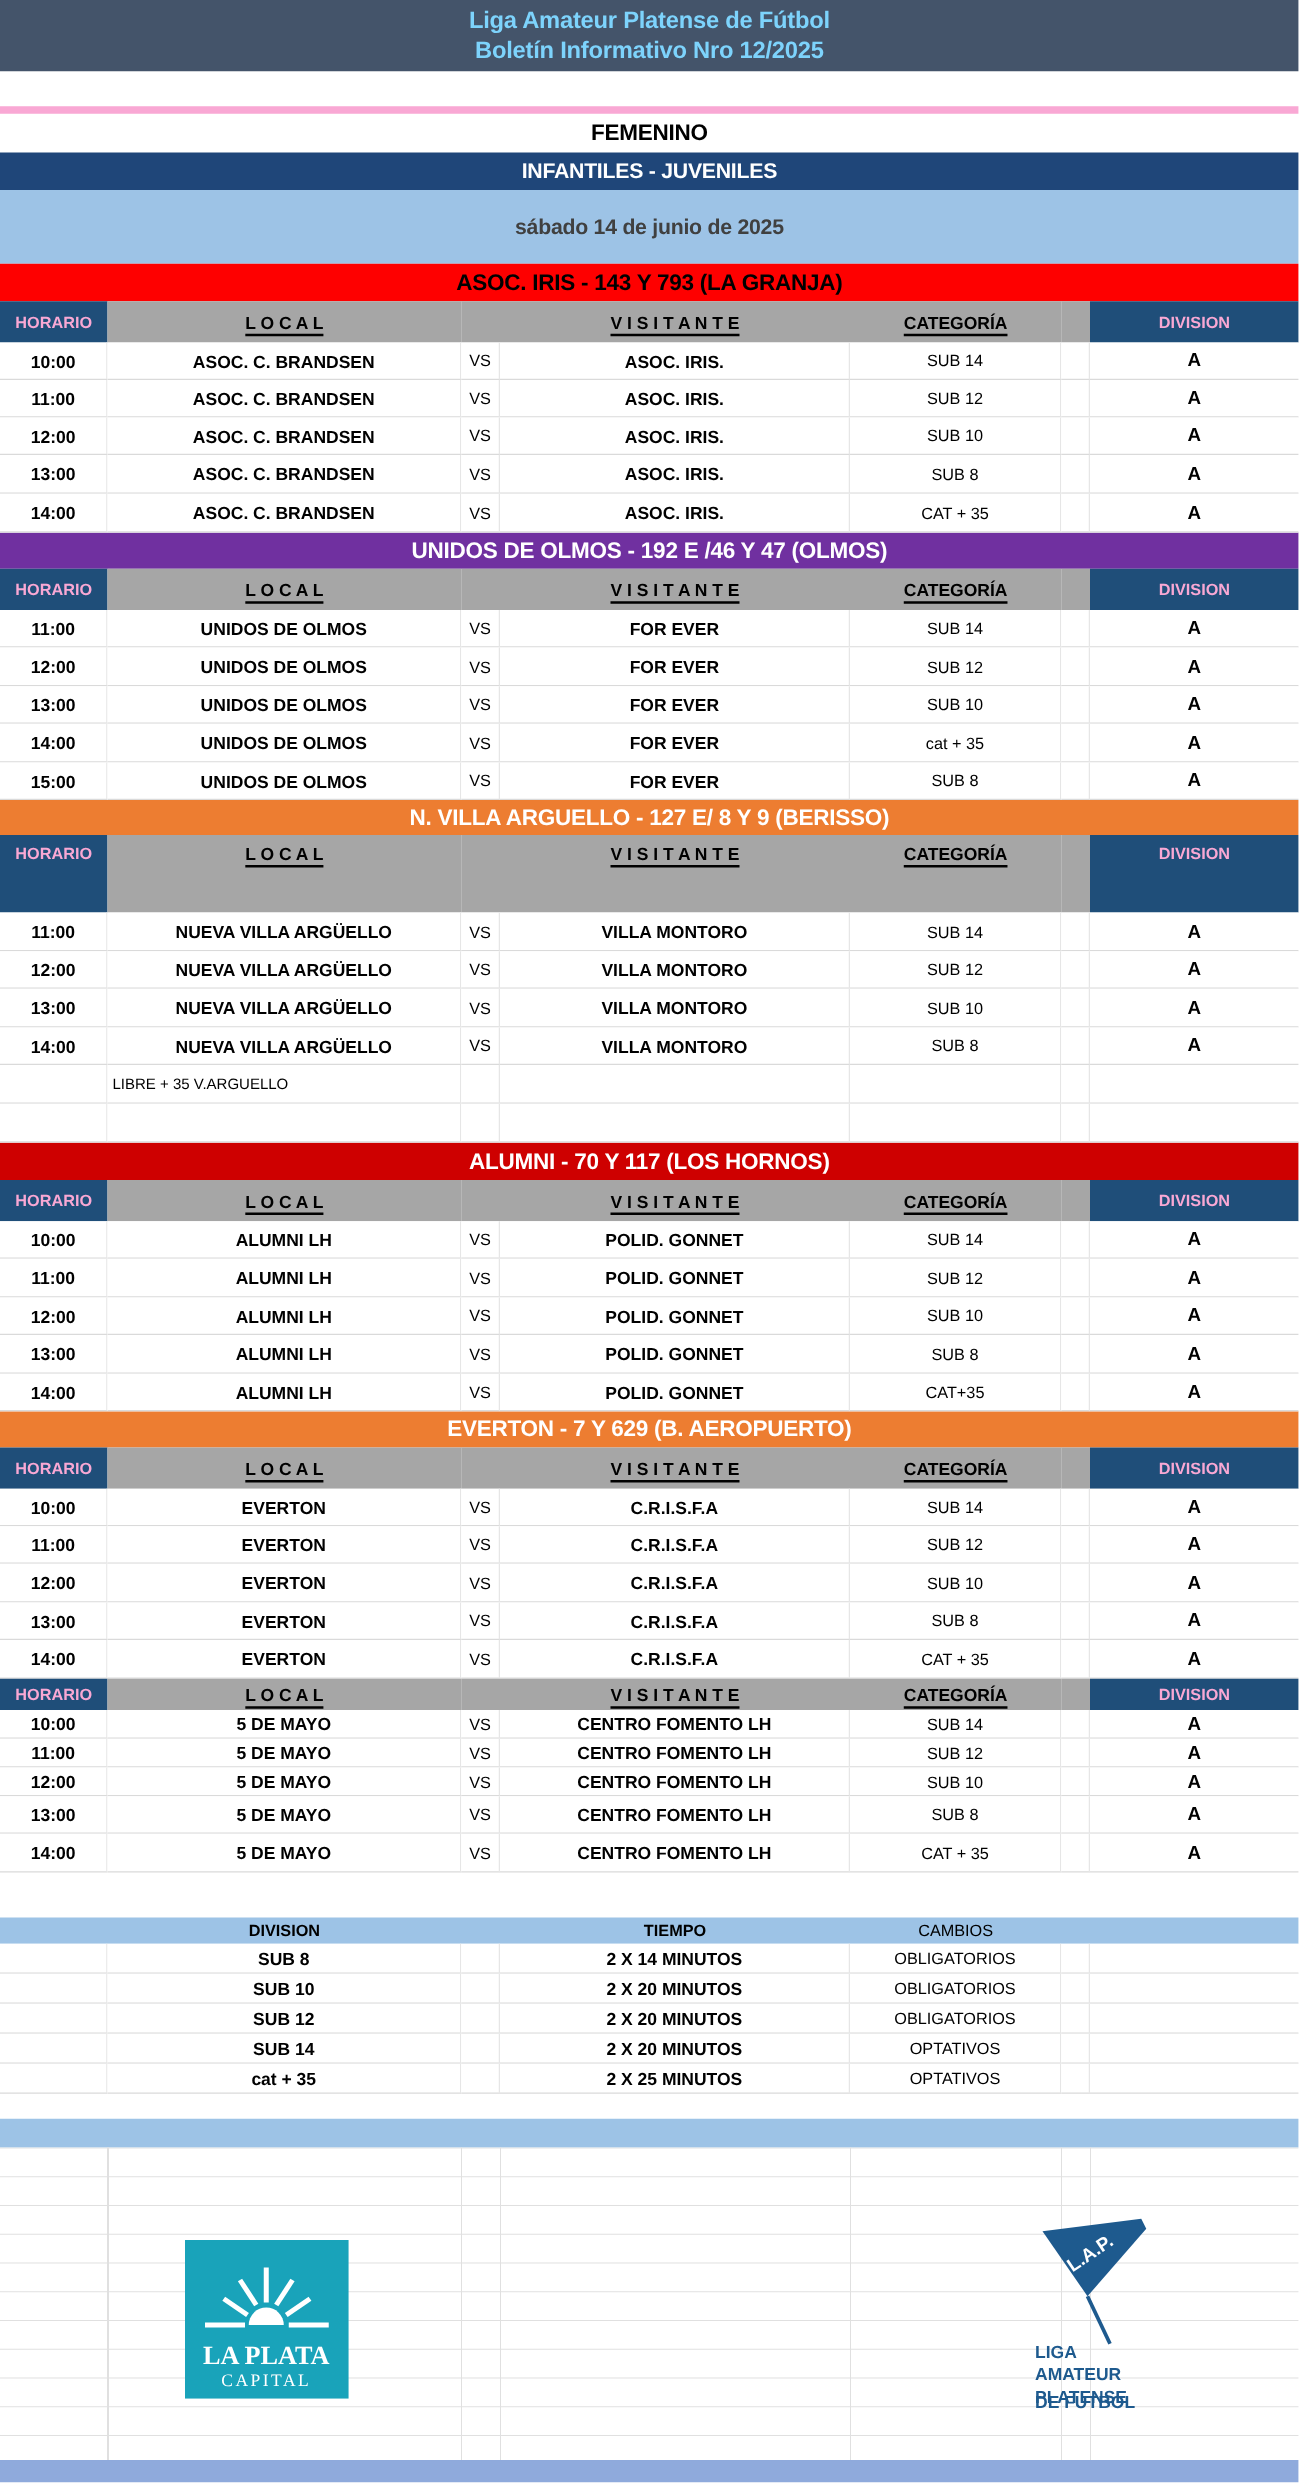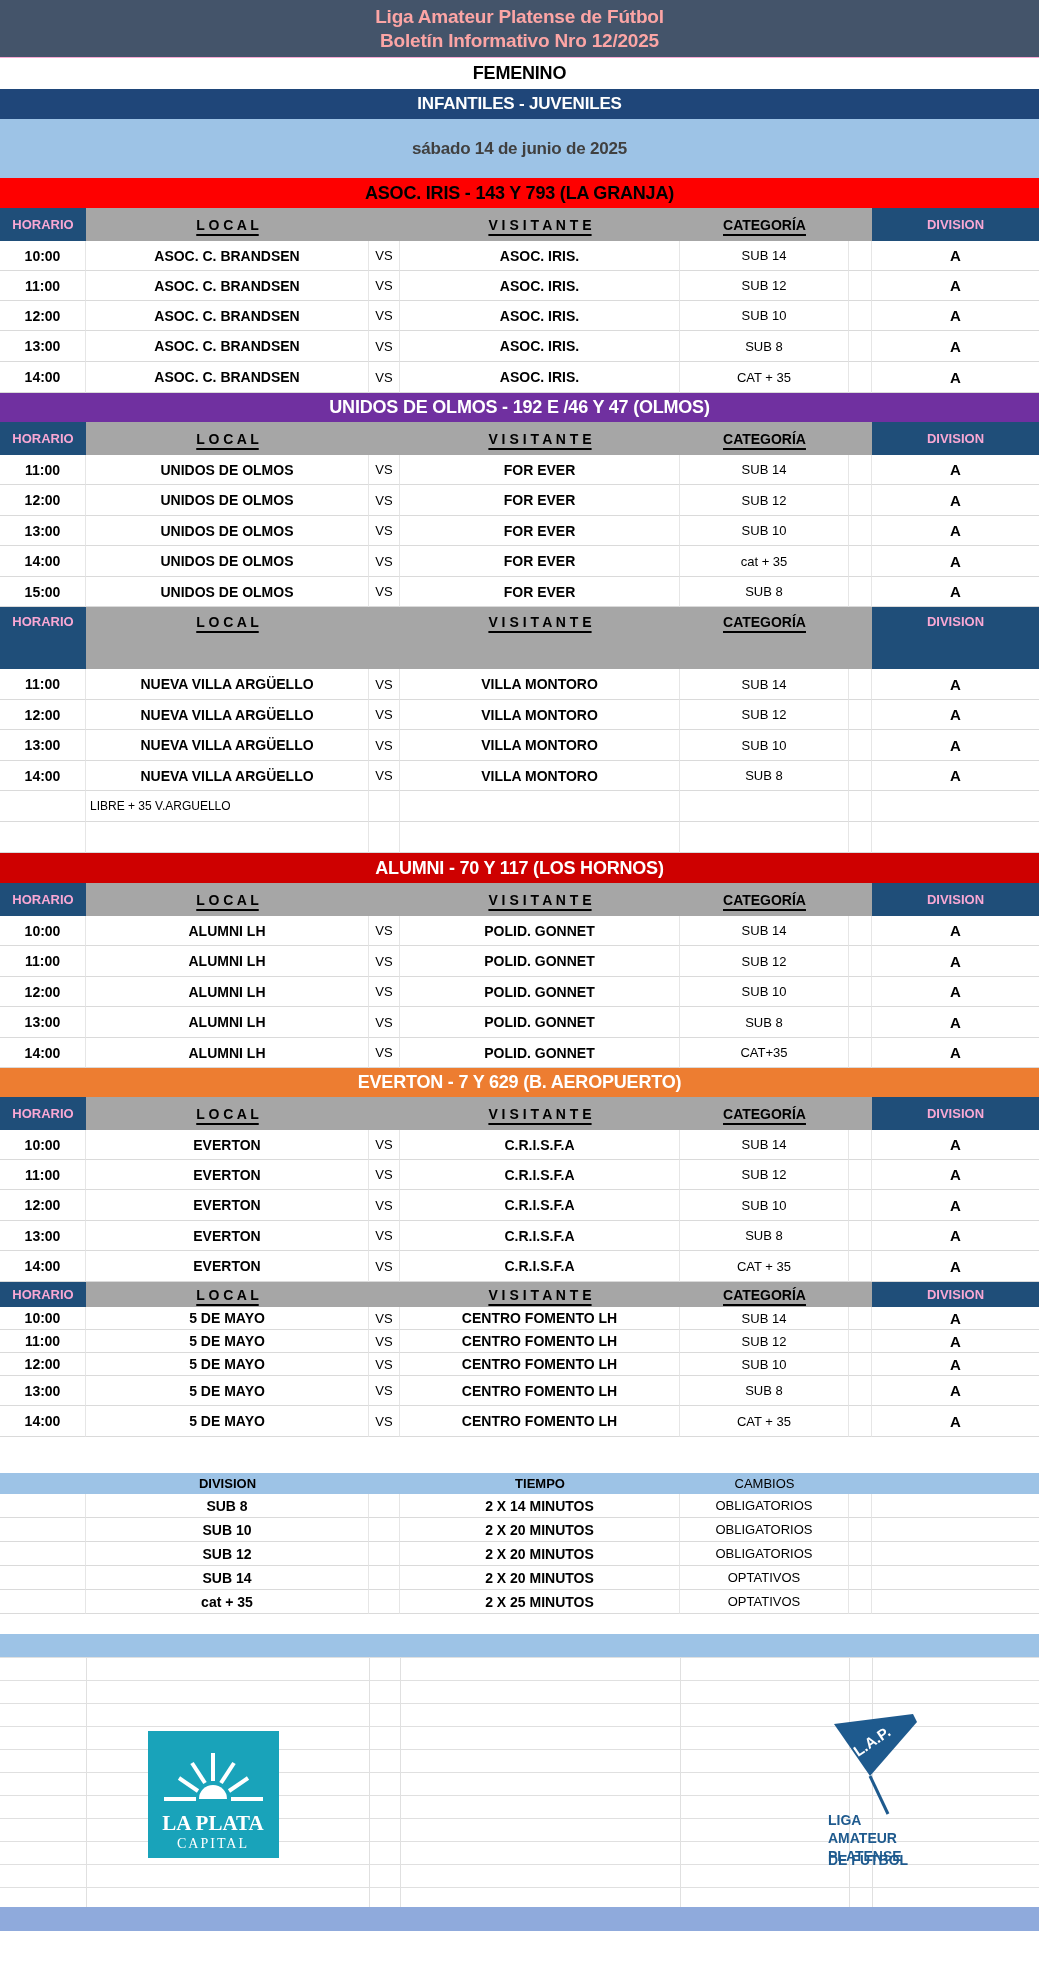--- a/index.html
+++ b/index.html
@@ -1,21 +1,21 @@
 <!DOCTYPE html>
 <html><head>
 <meta charset="utf-8">
 <style>
   html,body{margin:0;padding:0;background:#fff;}
   .page{position:relative;width:1039px;height:1986px;background:#fff;
         font-family:"Liberation Sans",sans-serif;overflow:hidden;}
   .band{display:flex;flex-direction:column;align-items:center;justify-content:center;
         text-align:center;font-weight:bold;letter-spacing:-0.2px;}
-  .top-header{height:57px;background:#44546A;color:#fca5a5;font-size:19px;line-height:24px;}
-  .femenino{height:31px;background:#fff;color:#000;font-size:18px;border-top:1px solid #f9a8d4;}
+  .top-header{height:57px;background:#44546A;color:#7dd3fc;font-size:19px;line-height:24px;}
+  .femenino{height:31px;background:#fff;color:#000;font-size:18px;border-top:6px solid #f9a8d4;margin-top:28px;}
   .infantiles{height:30px;background:#1F4679;color:#fff;font-size:17px;}
   .dateband{height:59px;background:#9DC3E6;color:#404040;font-size:17px;line-height:26px;}
   .sec-band{display:flex;align-items:center;justify-content:center;font-weight:bold;
             font-size:18px;letter-spacing:-0.2px;}
   .grid{display:grid;grid-template-columns:86px 283px 31px 280px 169px 23px 167px;}
   .hc{display:flex;align-items:center;justify-content:center;font-weight:bold;}
   .navy{background:#1F4E79;color:#f9a8d4;font-size:13px;}
   .gray{background:#A6A6A6;color:#000;font-size:14px;}
   .tall .hc{align-items:flex-start;padding-top:7px;box-sizing:border-box;}
   .u{text-decoration:underline;text-underline-offset:4px;text-decoration-thickness:2px;}
@@ -170,20 +170,21 @@
       </div>
       <div class="grid" style="height: 30px;">
         <div class="c b">15:00</div>
         <div class="c b">UNIDOS DE OLMOS</div>
         <div class="c">VS</div>
         <div class="c b">FOR EVER</div>
         <div class="c">SUB 8</div>
         <div class="c"></div>
         <div class="c div-a">A</div>
       </div>
+      <div class="sec-band" style="height: 28px; background: rgb(237, 125, 49); color: rgb(255, 255, 255);">N. VILLA ARGUELLO -  127 E/ 8 Y 9 (BERISSO)</div>
       <div class="grid tall" style="height: 62px;">
         <div class="hc navy">HORARIO</div>
         <div class="hc gray u">L O C A L</div>
         <div class="hc gray"></div>
         <div class="hc gray u">V I S I T A N T E</div>
         <div class="hc gray u">CATEGORÍA</div>
         <div class="hc gray"></div>
         <div class="hc navy">DIVISION</div>
       </div>
       <div class="grid" style="height: 31px;">

